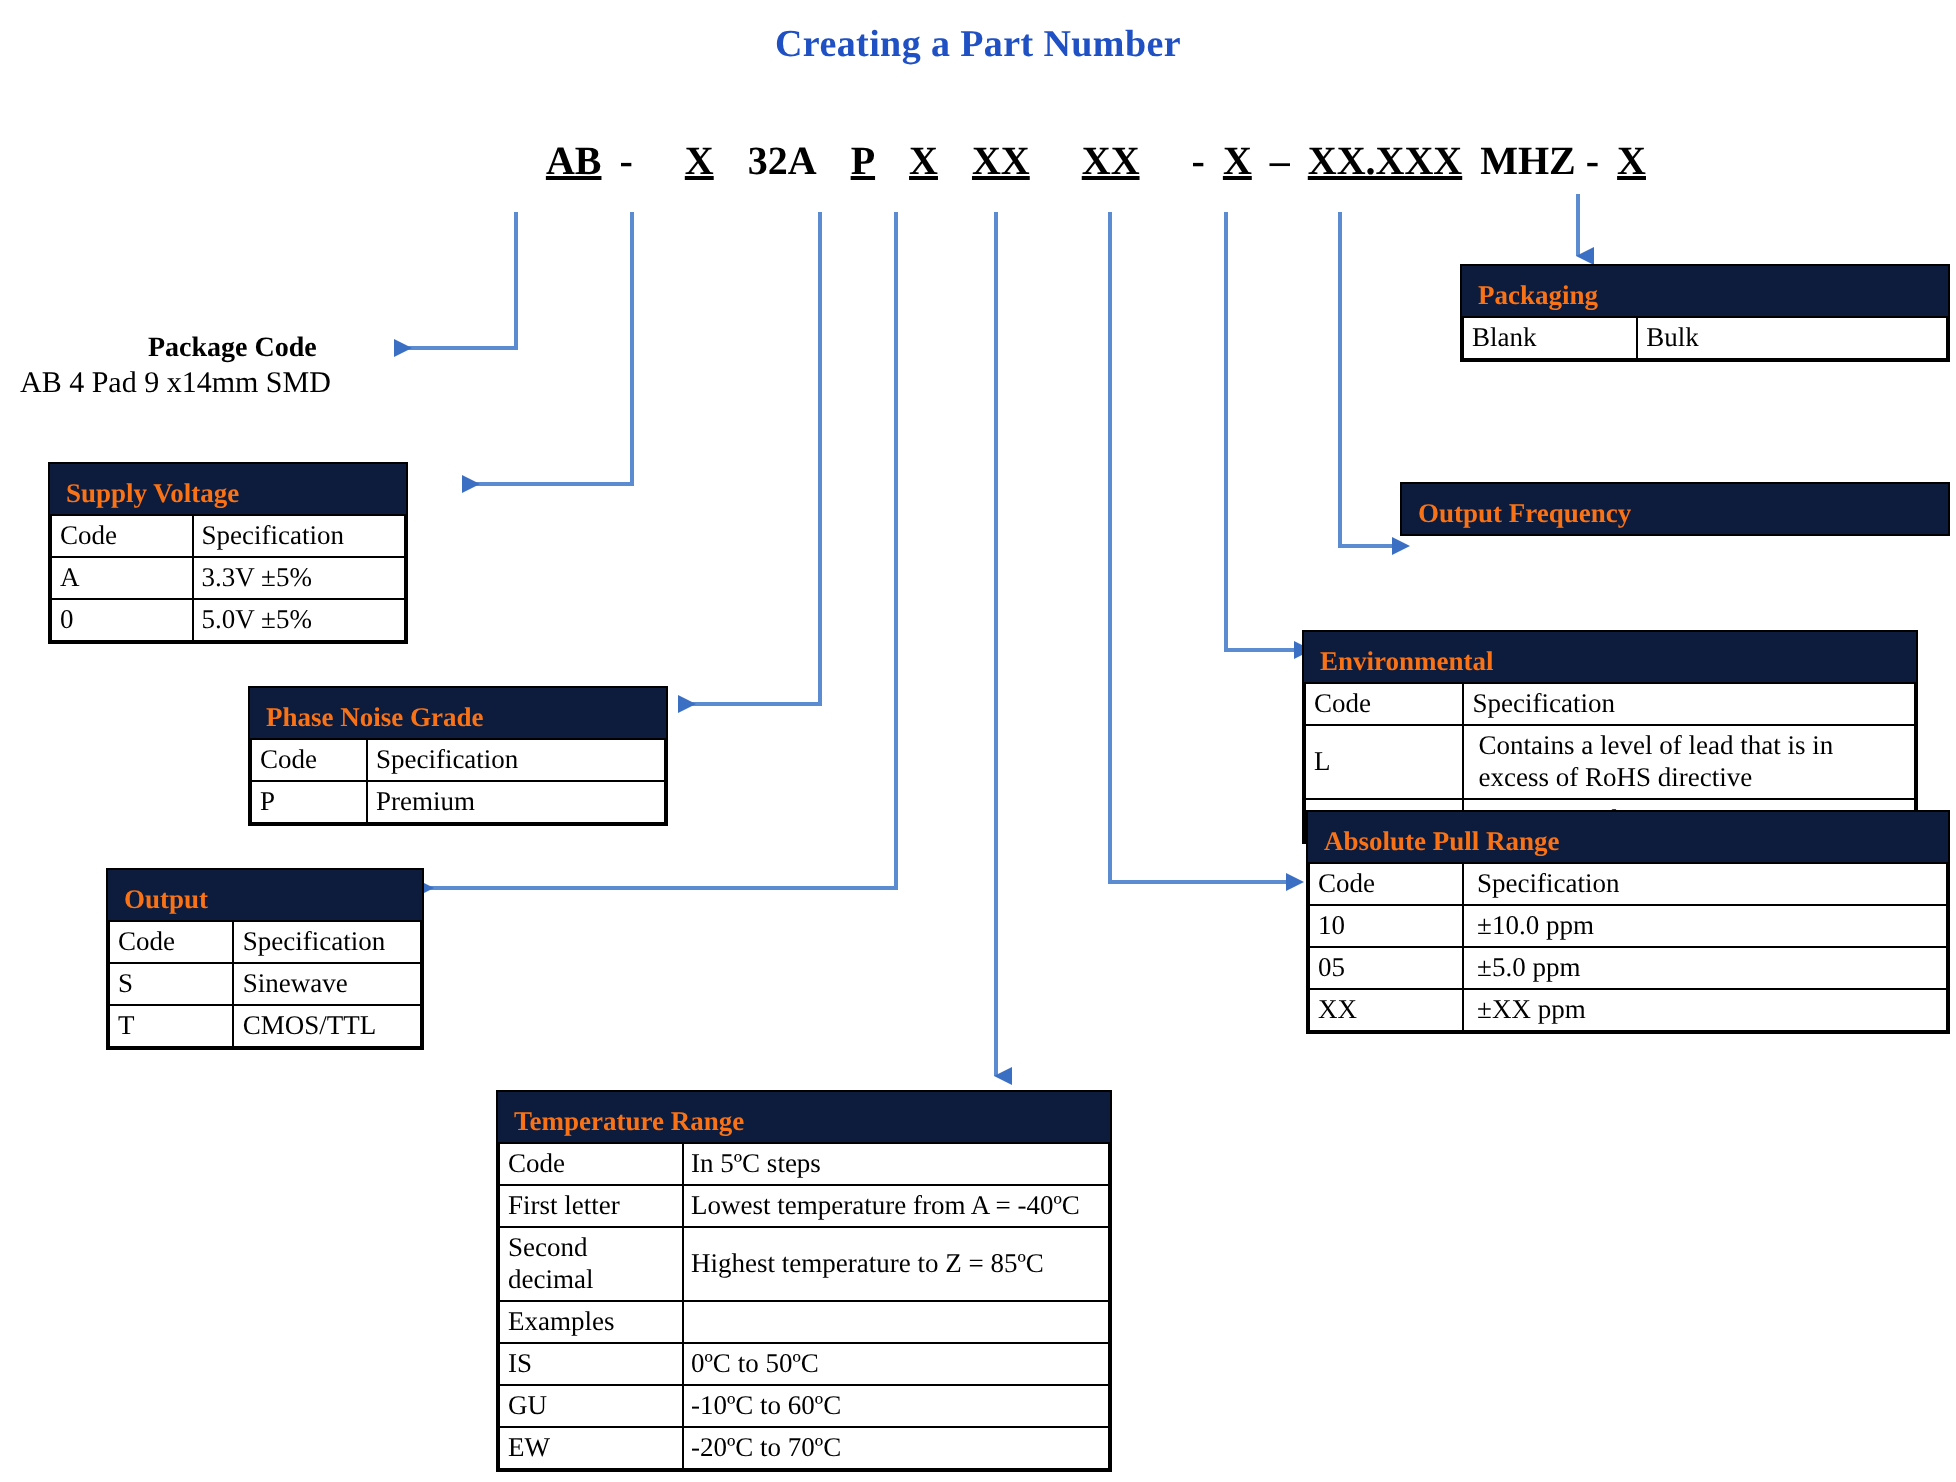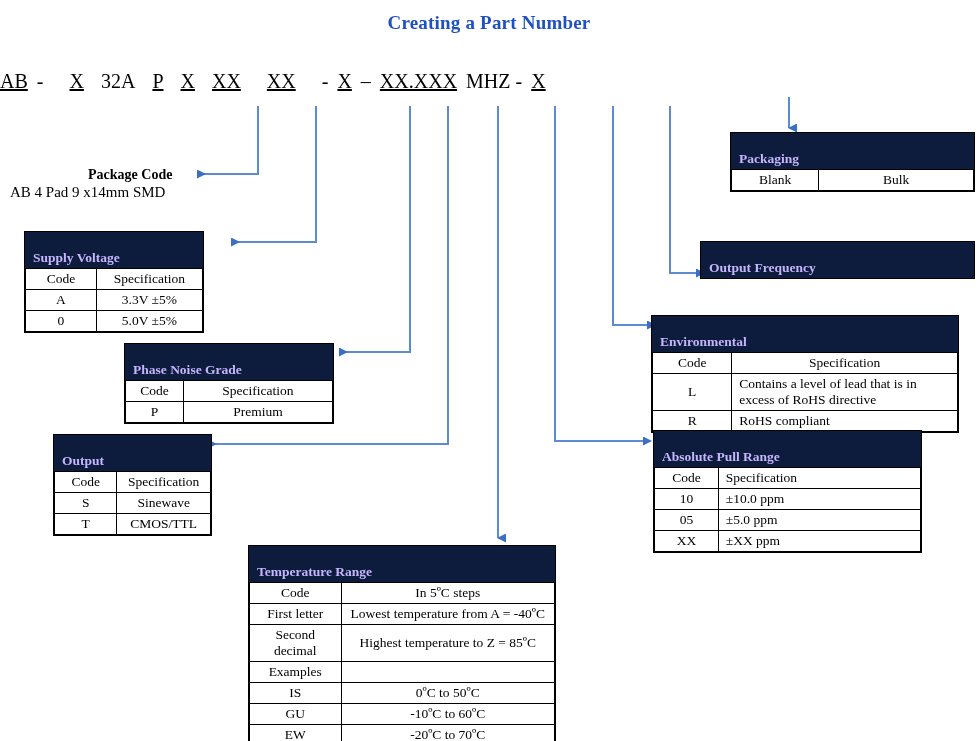--- a/index.html
+++ b/index.html
@@ -31,23 +31,23 @@
     color: #1f51c4;
     letter-spacing: 0.2px;
   }
 
   
   .partnum {
     position: absolute;
     left: 0;
     top: 70px;
     width: 832px;
-    text-align: left;
+    text-align: right;
     font-size: 20px;
-    font-weight: normal;
+    font-weight: bold;
     white-space: pre;
   }
   .partnum .seg { display: inline-block; }
   .partnum .u { text-decoration: underline; }
   .partnum .gap-s { display: inline-block; width: 9px; }
   .partnum .gap-m { display: inline-block; width: 17px; }
   .partnum .gap-l { display: inline-block; width: 26px; }
 
   
   #wires {
@@ -61,39 +61,38 @@
 
   
   .box {
     position: absolute;
     border: 1px solid #000000;
     background: #ffffff;
     box-sizing: border-box;
   }
   .bx-head {
     background: #0d1b3c;
-    color: #c4b5fd;
+    color: #f97316;
     font-weight: bold;
     font-size: 13.5px;
-    padding: 18px 0 3px 8px;
+    padding: 7px 0 3px 8px;
     box-sizing: border-box;
     line-height: 15px;
     white-space: nowrap;
   }
   table.tbl {
     border-collapse: collapse;
     width: 100%;
     table-layout: fixed;
   }
   table.tbl td {
     border: 1px solid #000000;
     font-size: 13.5px;
     line-height: 16px;
     padding: 2px 4px;
-    text-align: center;
     box-sizing: border-box;
   }
   table.tbl td.lft {
     text-align: left;
     padding-left: 7px;
   }
   .freetext {
     font-size: 13.5px;
     line-height: 16.5px;
     padding: 2px 5px 3px 7px;
@@ -148,21 +147,21 @@
       <path d="M 555 106 L 555 441 L 644 441" marker-end="url(#ahR)"></path>
 
       <path d="M 613 106 L 613 325 L 648 325" marker-end="url(#ahR)"></path>
 
       <path d="M 670 106 L 670 273 L 697 273" marker-end="url(#ahR)"></path>
 
       <path d="M 789 97 L 789 128" marker-end="url(#ahD)"></path>
     </g>
   </svg>
 
-  <div class="pkg-label" style="left:88px; top:167px;">Package Code</div>
+  <div class="pkg-label" style="left:74px; top:167px;">Package Code</div>
   <div class="pkg-sub" style="left:10px; top:184px;">AB 4 Pad 9 x14mm SMD</div>
 
   <div class="box" style="left:730px; top:132px; width:245px;">
     <div class="bx-head">Packaging</div>
     <table class="tbl">
       <tbody>
           <tr>
         <td style="width:36%;">Blank</td>
         <td>Bulk</td>
       </tr>
@@ -243,21 +242,21 @@
         <td>Sinewave</td>
       </tr>
       <tr>
         <td>T</td>
         <td>CMOS/TTL</td>
       </tr>
     </tbody>
       </table>
   </div>
 
-  <div class="box" style="left:653px; top:430px; width:269px;">
+  <div class="box" style="left:653px; top:405px; width:322px;">
     <div class="bx-head">Absolute Pull Range</div>
     <table class="tbl">
       <tbody>
           <tr>
         <td style="width:24%;">Code</td>
         <td class="lft">Specification</td>
       </tr>
       <tr>
         <td>10</td>
         <td class="lft">±10.0 ppm</td>

